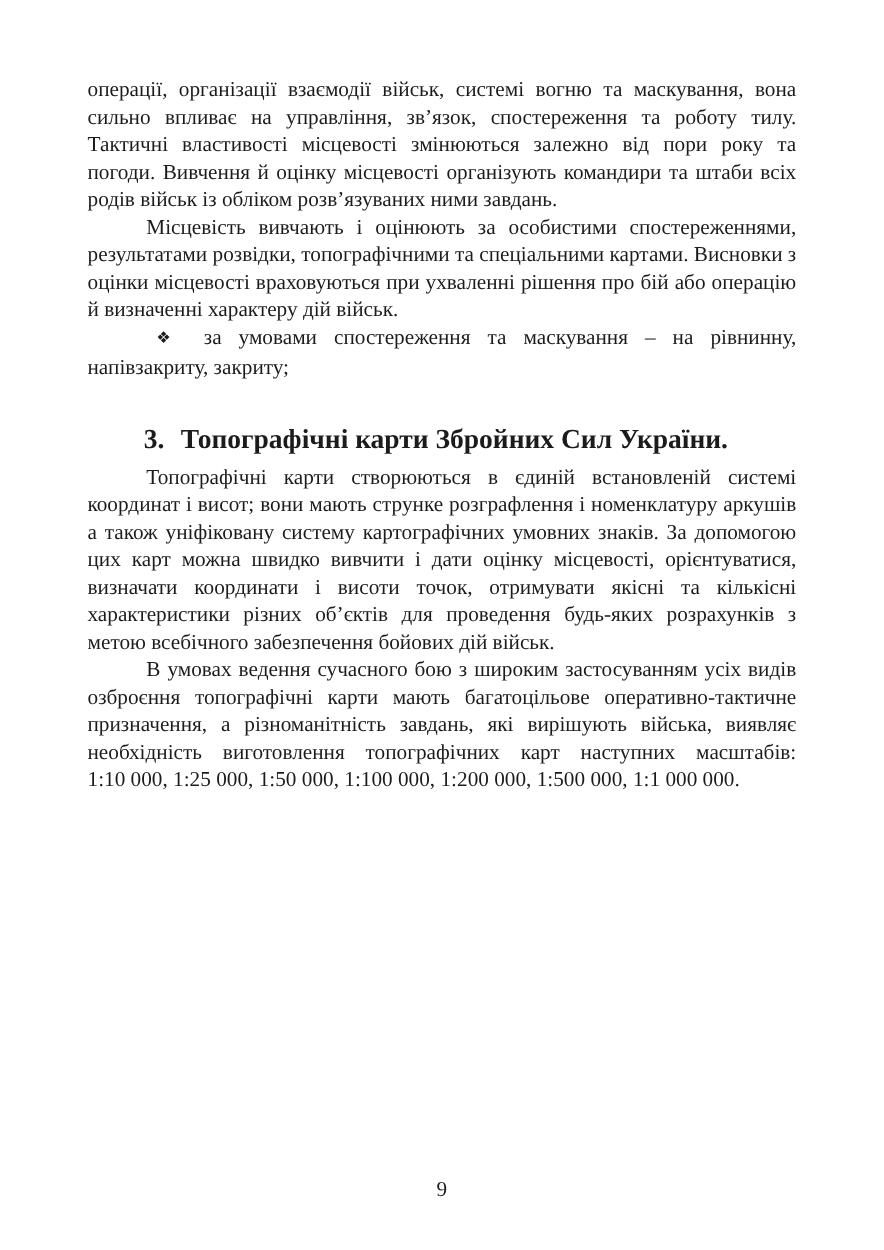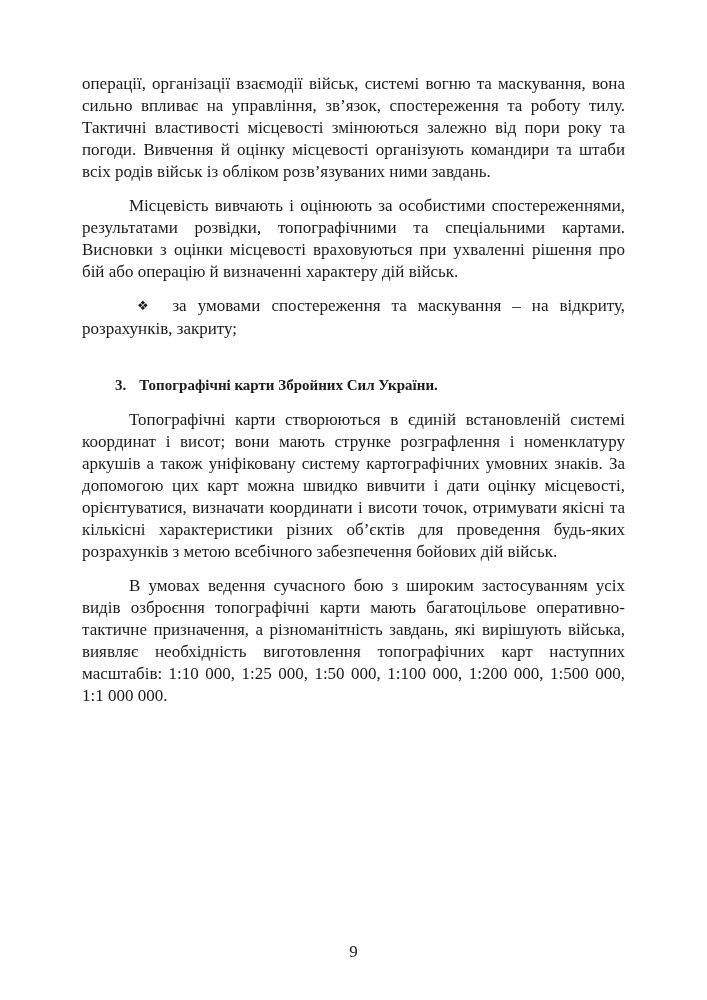--- a/index.html
+++ b/index.html
@@ -15,21 +15,21 @@
     font-family: "Liberation Serif", "DejaVu Serif", serif;
     color: #1b1b1b;
   }
   .page {
     position: absolute;
     left: 70px;
     top: 61px;
     width: 567px;
   }
   .page p {
-    margin: 12px;
+    margin: 0;
     font-size: 17px;
     line-height: 22px;
     text-align: justify;
     text-indent: 47px;
   }
   p.continuation {
     text-indent: 0;
   }
   p.lead-italic {
     font-style: italic;
@@ -39,21 +39,21 @@
   }
   .bullet .bullet-char {
     font-family: "DejaVu Sans", sans-serif;
     font-size: 13px;
     margin-right: 17px;
     position: relative;
     top: -1px;
   }
   h2.section-heading {
     margin: 34px 0 9px 0;
-    font-size: 15px;
+    font-size: 22px;
     line-height: 23px;
     font-weight: bold;
     text-indent: 45px;
     text-align: left;
   }
   h2.section-heading .heading-gap {
     display: inline-block;
     width: 13px;
   }
   .page-number {
@@ -73,21 +73,21 @@
 <div class="page">
 
   <p class="continuation">операції, організації взаємодії військ, системі вогню та маскування, вона сильно впливає на управління, зв’язок, спостереження та роботу тилу. Тактичні властивості місцевості змінюються залежно від пори року та погоди. Вивчення й оцінку місцевості організують командири та штаби всіх родів військ із обліком розв’язуваних ними завдань.</p>
 
   <p>Місцевість вивчають і оцінюють за особистими спостереженнями, результатами розвідки, топографічними та спеціальними картами. Висновки з оцінки місцевості враховуються при ухваленні рішення про бій або операцію й визначенні характеру дій військ.</p>
 
 
   <div>
 
 
-    <p class="bullet"><span class="bullet-char">❖</span><span>за умовами спостереження та маскування – на відкриту, розрахунків, закриту;</span></p>
+    <p class="bullet"><span class="bullet-char">❖</span><span>за умовами спостереження та маскування – на рівнинну, напівзакриту, закриту;</span></p>
 
   </div>
 
   <h2 class="section-heading"><span>3.</span><span class="heading-gap"></span><span>Топографічні карти Збройних Сил України.</span></h2>
 
   <p>Топографічні карти створюються в єдиній встановленій системі координат і висот; вони мають струнке розграфлення і номенклатуру аркушів а також уніфіковану систему картографічних умовних знаків. За допомогою цих карт можна швидко вивчити і дати оцінку місцевості, орієнтуватися, визначати координати і висоти точок, отримувати якісні та кількісні характеристики різних об’єктів для проведення будь-яких розрахунків з метою всебічного забезпечення бойових дій військ.</p>
 
   <p>В умовах ведення сучасного бою з широким застосуванням усіх видів озброєння топографічні карти мають багатоцільове оперативно-тактичне призначення, а різноманітність завдань, які вирішують війська, виявляє необхідність виготовлення топографічних карт наступних масштабів: 1:10&nbsp;000, 1:25&nbsp;000, 1:50&nbsp;000, 1:100&nbsp;000, 1:200&nbsp;000, 1:500&nbsp;000, 1:1&nbsp;000&nbsp;000.</p>
 
 

